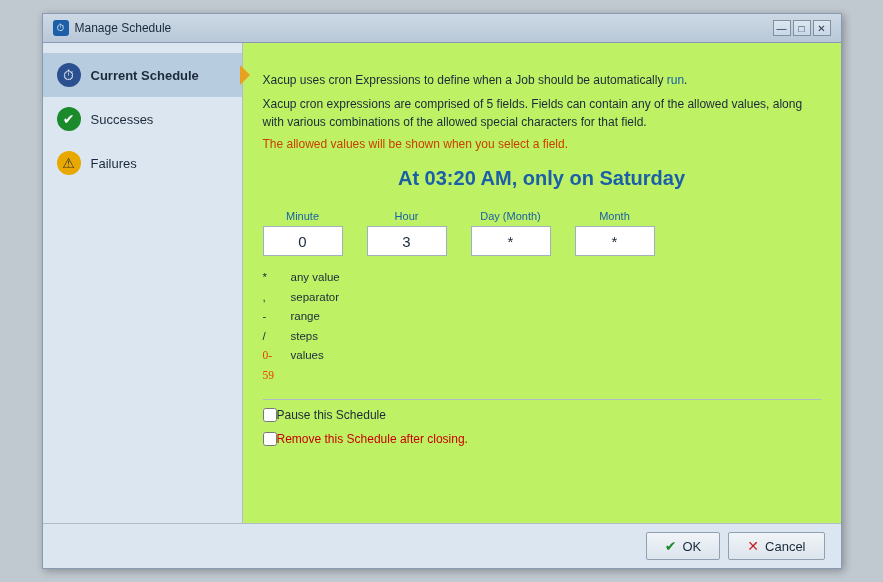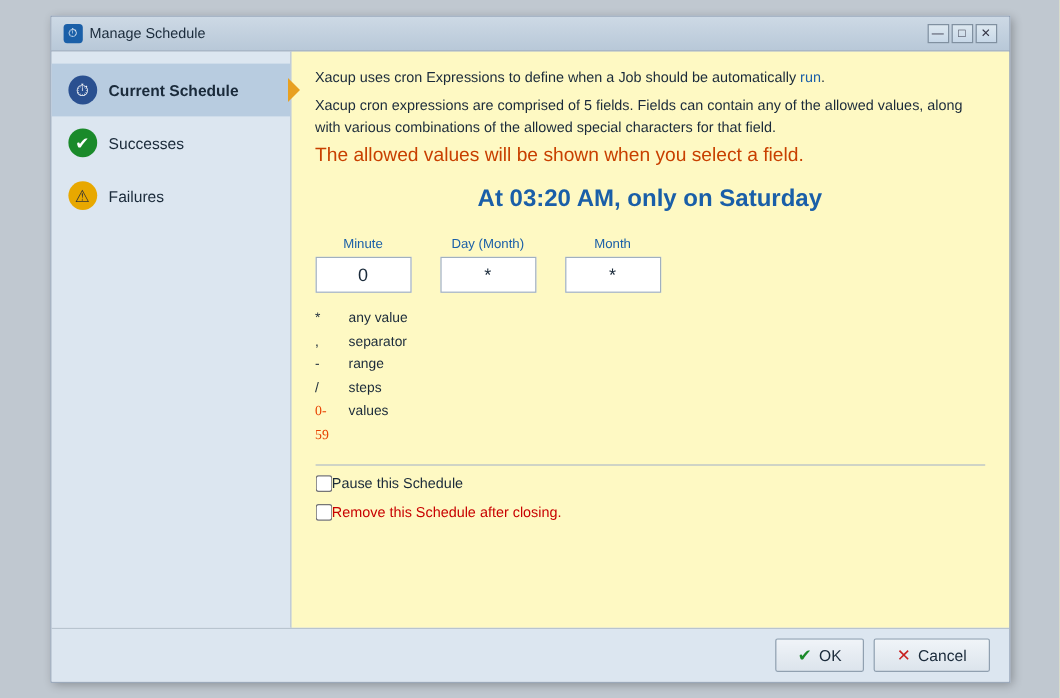--- a/index.html
+++ b/index.html
@@ -123,33 +123,33 @@
       color: white;
       font-size: 14px;
     }
     .icon-failure {
       background: #e8a800;
       color: #333;
       font-size: 14px;
     }
     .main {
       flex: 1;
-      padding: 12px 20px;
-      background: #fef9c3;
+      padding: 28px 20px;
+      background: #bef264;
       overflow-y: auto;
     }
     .info-text {
       font-size: 12px;
       color: #1a2a3a;
       line-height: 1.5;
       margin-bottom: 6px;
     }
     .info-text span.highlight { color: #1a5fa8; }
     .allowed-values-text {
-      font-size: 16px;
+      font-size: 12px;
       color: #c84000;
       margin-bottom: 16px;
     }
     .schedule-display {
       text-align: center;
       font-size: 20px;
       font-weight: bold;
       color: #1a5fa8;
       margin-bottom: 20px;
     }
@@ -284,20 +284,24 @@
       <p class="allowed-values-text">The allowed values will be shown when you select a field.</p>
 
       <div class="schedule-display">At 03:20 AM, only on Saturday</div>
 
       <div class="fields-row">
         <div class="field-group">
           <span class="field-label">Minute</span>
           <input class="field-input" type="text" value="0" style="">
         </div>
         <div class="field-group">
+          <span class="field-label">Hour</span>
+          <input class="field-input" type="text" value="3" style="">
+        </div>
+        <div class="field-group">
           <span class="field-label">Day (Month)</span>
           <input class="field-input" type="text" value="*" style="">
         </div>
         <div class="field-group">
           <span class="field-label">Month</span>
           <input class="field-input" type="text" value="*" style="">
         </div>
       </div>
 
       <div class="legend">

